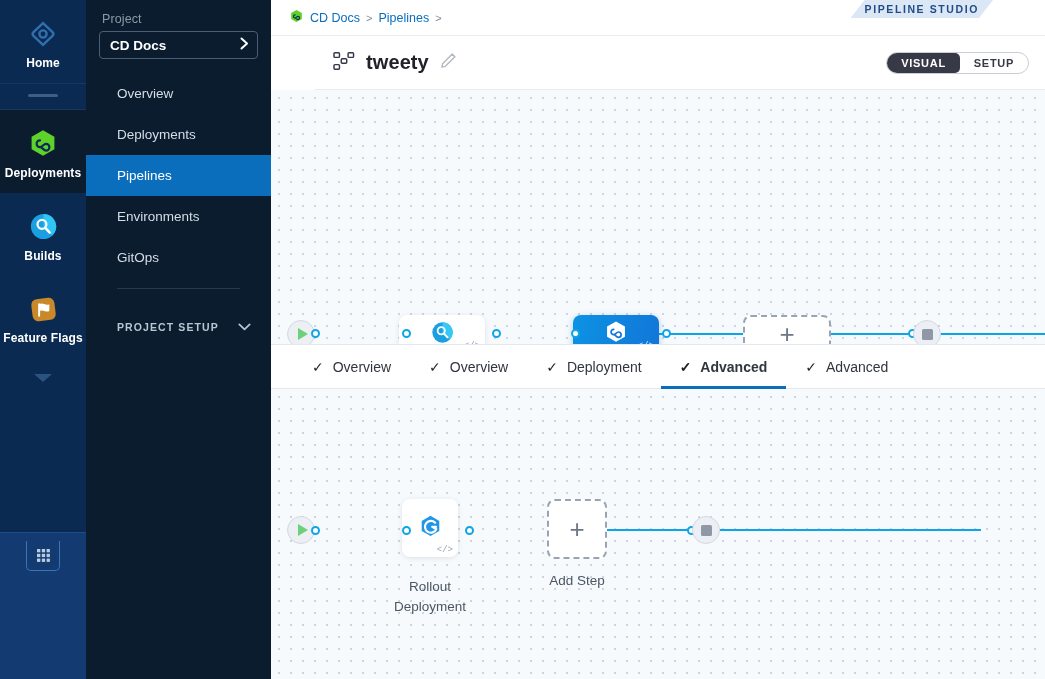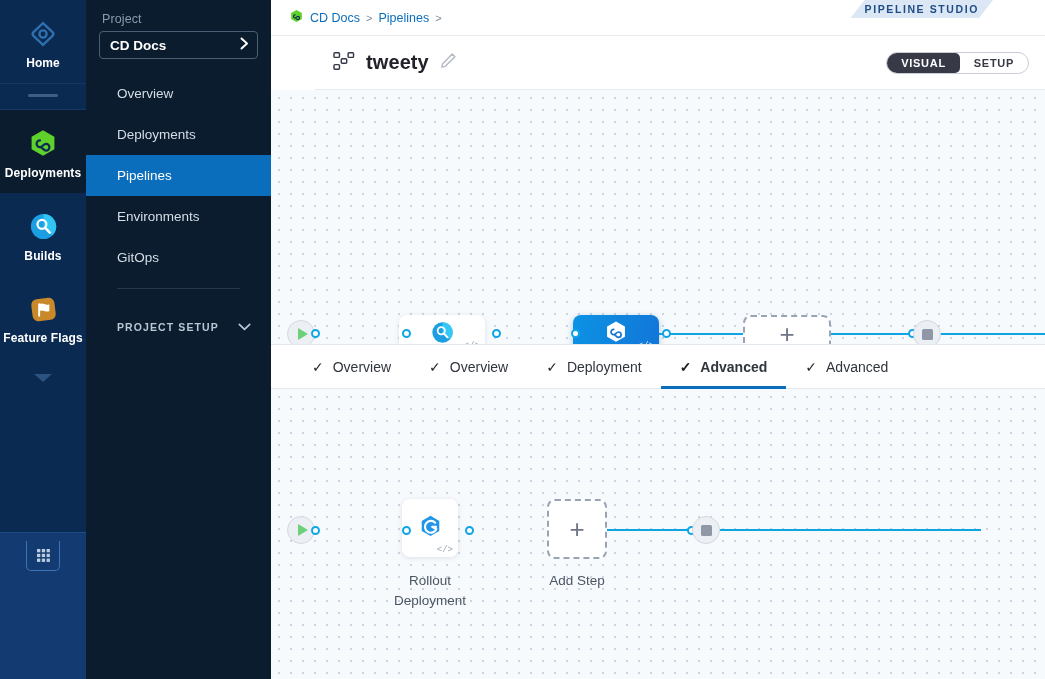--- a/index.html
+++ b/index.html
@@ -407,21 +407,21 @@
         <span>
           <svg width="27" height="27" viewBox="0 0 32 32">
             <path d="M16 3.4 L26.4 9.4 V21.4 L16 27.4 L5.6 21.4 V9.4 Z" fill="#2196e8"></path>
             <path d="M21.5 11.5 a7 7 0 1 0 1.4 7.6 L18 16.4 h4.6" fill="none" stroke="#fff" stroke-width="2.6" stroke-linecap="round" stroke-linejoin="round"></path>
           </svg>
         </span>
         <span class="code-badge">&lt;/&gt;</span>
       </div>
       <div class="dot" style="left:131px; top:137px;"></div>
       <div class="dot" style="left:194px; top:137px;"></div>
-      <div class="nlabel" style="left:104px; top:182px; width:110px;">Rollout Deployment</div>
+      <div class="nlabel" style="left:104px; top:188px; width:110px;">Rollout Deployment</div>
 
       <div class="node dashed" style="left:276px; top:110px; width:60px; height:60px;">
         <span class="plus">+</span>
       </div>
       <div class="nlabel" style="left:246px; top:182px; width:120px;">Add Step</div>
 
       <div class="dot" style="left:416px; top:137px;"></div>
       <div class="term" style="left:421px; top:127px;">
         <div class="sq"></div>
       </div>

